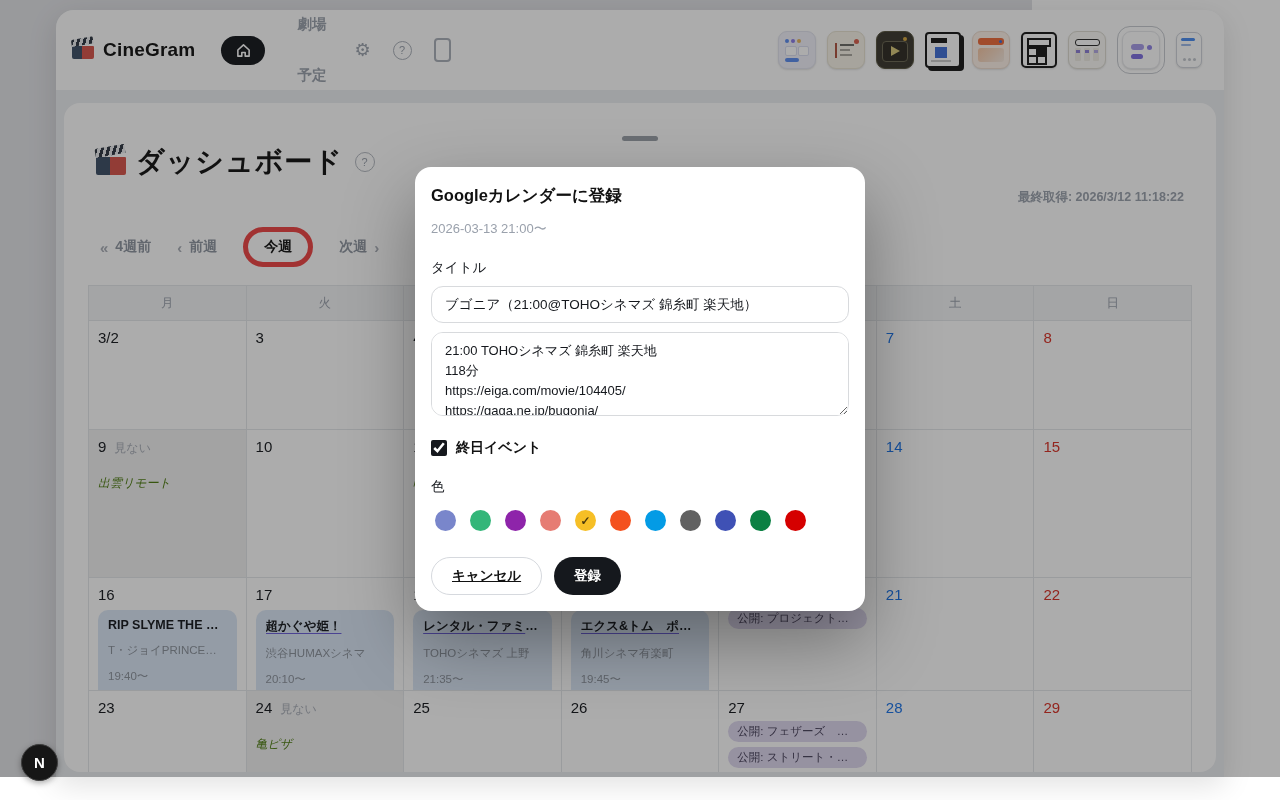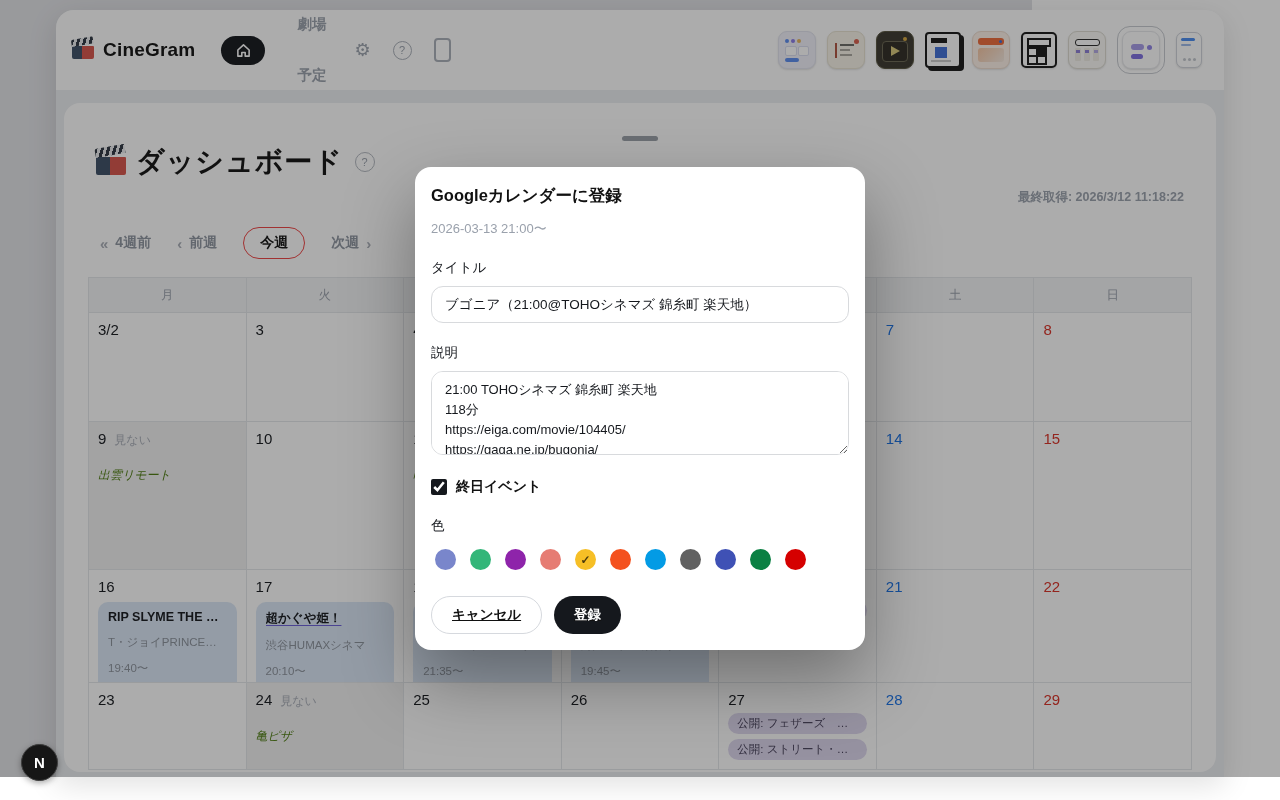--- a/index.html
+++ b/index.html
@@ -60,21 +60,21 @@
         font-size:13.5px;font-weight:700;color:#111;cursor:pointer;font-family:inherit;}
   .btn-dark{background:#15181d;border:none;border-radius:999px;padding:9px 20px;font-size:13.5px;
         font-weight:700;color:#fff;cursor:pointer;font-family:inherit;display:flex;align-items:center;gap:7px;}
   .meta{position:absolute;right:32px;top:86px;font-size:12.5px;font-weight:700;color:#9aa1ac;}
 
   
   .weeknav{display:flex;align-items:center;gap:26px;margin:46px 0 0 36px;}
   .wk{background:none;border:none;font-size:14px;font-weight:700;color:#8e95a0;cursor:pointer;
       font-family:inherit;display:flex;align-items:center;gap:7px;padding:0;}
   .wk .ch{font-size:15px;color:#a9aeb7;}
-  .wk.active{background:#fff;border:1px solid #ef4444;border-radius:999px;padding:6px 16px;color:#111;}
+  .wk.active{background:#fff;border:5px solid #ef4444;border-radius:999px;padding:6px 16px;color:#111;}
 
   
   .cal{display:grid;grid-template-columns:repeat(7,1fr);margin:18px 24px 0;
        border-top:1px solid #e4e6ea;border-left:1px solid #e4e6ea;}
   .dayhead{height:34px;background:#f3f4f6;border-right:1px solid #e4e6ea;border-bottom:1px solid #e4e6ea;
        display:flex;align-items:center;justify-content:center;font-size:12.5px;color:#9aa1ac;}
   .cell{border-right:1px solid #e4e6ea;border-bottom:1px solid #e4e6ea;padding:8px 9px;
        overflow:hidden;background:#fff;box-sizing:border-box;}
   .cell.muted{background:#f1f1f2;}
   .dl{display:flex;align-items:baseline;gap:8px;}
@@ -495,21 +495,20 @@
 
   <div class="overlay"></div>
 
   <section class="modal">
     <h2>Googleカレンダーに登録</h2>
     <p class="dt">2026-03-13 21:00〜</p>
 
     <label class="lbl">タイトル</label>
     <input class="field" type="text" value="ブゴニア（21:00@TOHOシネマズ 錦糸町 楽天地）" style="">
 
-    <label class="lbl">説明</label>
     <textarea class="field ta" style="">21:00 TOHOシネマズ 錦糸町 楽天地
 118分
 https://eiga.com/movie/104405/
 https://gaga.ne.jp/bugonia/</textarea>
 
     <label class="chk">
       <input type="checkbox" checked="" style="">
       <span>終日イベント</span>
     </label>
 

